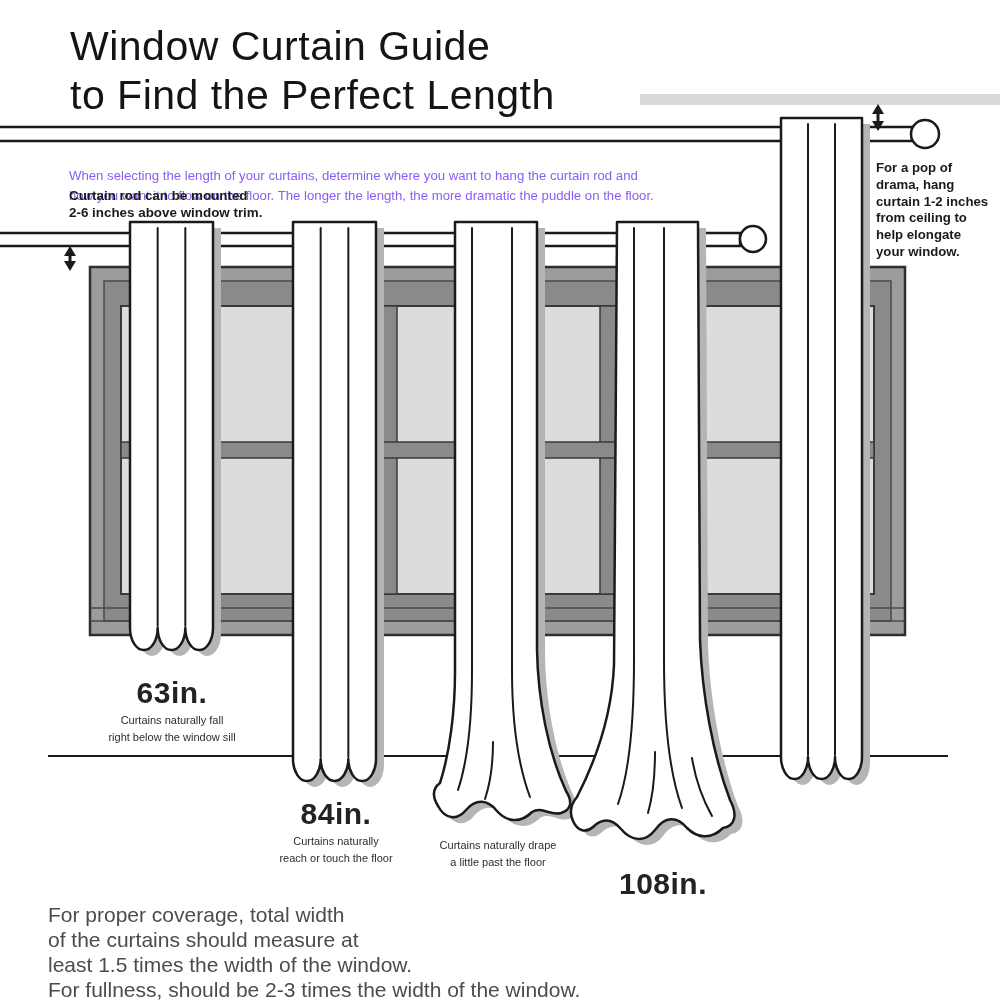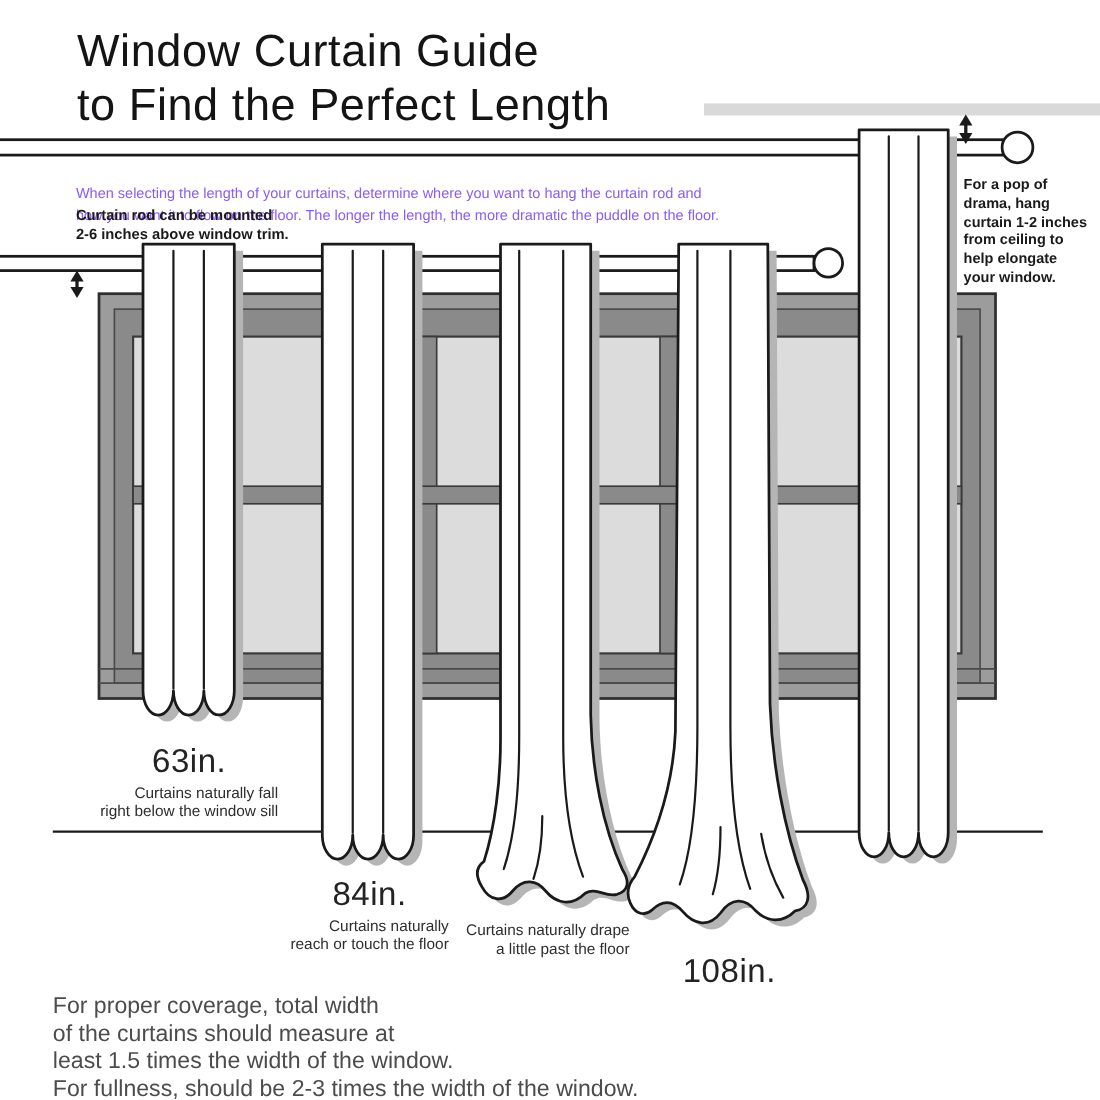--- a/index.html
+++ b/index.html
@@ -19,25 +19,25 @@
   #rod-note{
     left:69px;top:187px;font-size:13.4px;line-height:17px;font-weight:700;color:#1a1a1a;
   }
   #ceiling-note{
     left:876px;top:160px;font-size:13.2px;line-height:16.8px;font-weight:700;color:#1a1a1a;
   }
   .len-label{
     text-align:center;transform:translateX(-50%);
   }
   .len-size{
-    font-size:30px;line-height:34px;font-weight:400;color:#232323;letter-spacing:0.5px;
+    font-size:30px;line-height:34px;font-weight:700;color:#232323;letter-spacing:0.5px;
   }
   .len-size.small{font-size:27px;line-height:31px;}
   .len-desc{
-    font-size:14px;line-height:16.6px;color:#2e2e2e;margin-top:2px;text-align:right;
+    font-size:11px;line-height:16.6px;color:#2e2e2e;margin-top:2px;
   }
   #footer-note{
     left:48px;top:902px;font-size:21px;line-height:25px;font-weight:400;color:#4c4c4c;
   }
   svg{position:absolute;left:0;top:0;}
   .curtain{fill:#ffffff;stroke:#1a1a1a;stroke-width:2.5;stroke-linejoin:round;}
   .fold{fill:none;stroke:#1a1a1a;stroke-width:2;stroke-linecap:round;}
   .shadow{fill:#b5b5b5;stroke:none;}
   .rod{fill:#ffffff;stroke:#1a1a1a;stroke-width:2.5;}
   .arrow{stroke:#1a1a1a;stroke-width:3;}

